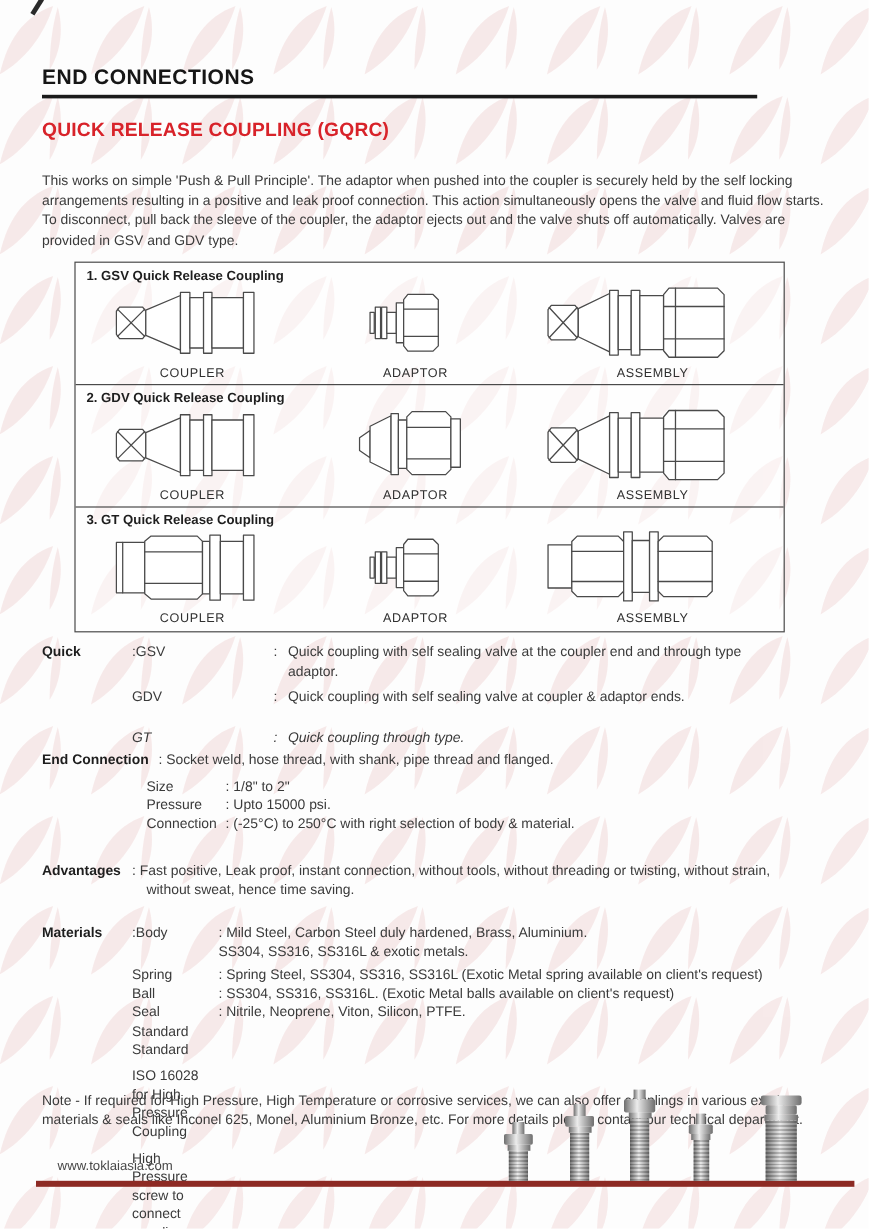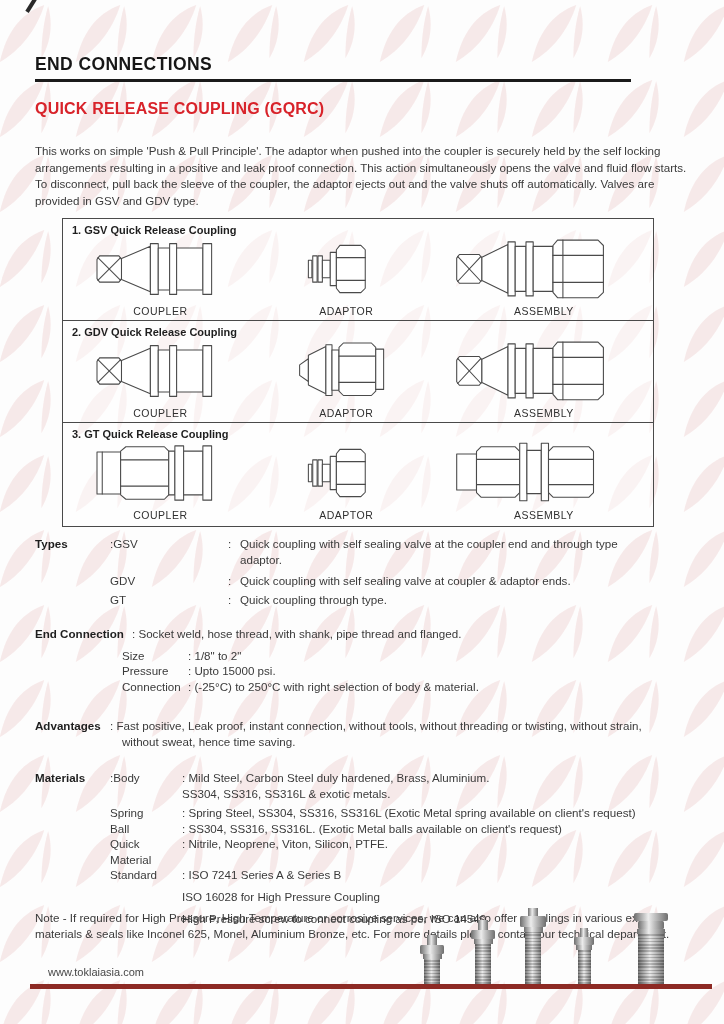--- a/index.html
+++ b/index.html
@@ -29,21 +29,21 @@
   .lineart .ln{fill:none;}
 
   .spec{position:absolute;left:35px;font-size:11.6px;line-height:15.5px;color:#3a3a3a;}
   .b{font-weight:bold;color:#1e1e1e;}
   .g-types{display:grid;grid-template-columns:75px 118px 12px 402px;}
   .g-ec1{display:grid;grid-template-columns:97px 1fr;}
   .g-ec2{display:grid;grid-template-columns:66px 1fr;margin-left:87px;}
   .g-adv{display:grid;grid-template-columns:75px 540px;}
   .g-mat{display:grid;grid-template-columns:75px 72px 1fr;}
   .hang{padding-left:12px;text-indent:-12px;}
-  .mt6{margin-top:6px;} .mt3{margin-top:3px;} .mt25{margin-top:0;} .mt4{margin-top:4px;} .mt65{margin-top:6.5px;}
+  .mt6{margin-top:6px;} .mt3{margin-top:18px;font-style:italic;} .mt25{margin-top:0;} .mt4{margin-top:4px;} .mt65{margin-top:6.5px;}
 
   .note{position:absolute;left:35px;top:910px;width:660px;font-size:11.6px;line-height:15.5px;color:#3a3a3a;}
 
   .footer-url{position:absolute;left:48px;top:966px;font-size:11px;color:#474747;}
   .footer-line{position:absolute;left:30px;top:984px;width:682px;height:4.5px;background:#8d2a24;}
 
   
   .photo{position:absolute;left:412px;top:896px;width:300px;height:90px;z-index:5;}
   .hose{position:absolute;bottom:2px;display:flex;flex-direction:column;align-items:center;}
   .metal{background:linear-gradient(90deg,#6e6e6e,#ececec 42%,#c0c0c0 62%,#6f6f6f);}
@@ -775,21 +775,21 @@
               <line class="ln" x1="105" y1="54" x2="155" y2="54"></line>
             </svg>
             <div class="caption">ASSEMBLY</div>
           </div>
         </div>
       </div>
     </div>
 
     <div class="spec" style="top:536px;width:656px">
       <div class="g-types">
-        <div class="b">Types</div>
+        <div class="b">Quick</div>
         <div>:GSV</div>
         <div>:</div>
         <div>Quick coupling with self sealing valve at the coupler end and through type adaptor.</div>
       </div>
       <div class="g-types mt6">
         <div></div>
         <div>GDV</div>
         <div>:</div>
         <div>Quick coupling with self sealing valve at coupler &amp; adaptor ends.</div>
       </div>
@@ -841,27 +841,26 @@
         <div>Spring</div>
         <div>: Spring Steel, SS304, SS316, SS316L (Exotic Metal spring available on client's request)</div>
       </div>
       <div class="g-mat mt25">
         <div></div>
         <div>Ball</div>
         <div>: SS304, SS316, SS316L. (Exotic Metal balls available on client's request)</div>
       </div>
       <div class="g-mat mt25">
         <div></div>
-        <div>Quick Material</div>
+        <div>Seal Standard</div>
         <div>: Nitrile, Neoprene, Viton, Silicon, PTFE.</div>
       </div>
       <div class="g-mat mt25">
         <div></div>
         <div>Standard</div>
-        <div>: ISO 7241 Series A &amp; Series B</div>
         <div class="mt65"></div>
           <div class="mt65"></div>
         <div class="mt65">ISO 16028 for High Pressure Coupling</div>
         <div class="mt65"></div>
           <div class="mt65"></div>
         <div class="mt65">High Pressure screw to connect coupling as per ISO 14540</div>
       </div>
     </div>
 
     <div class="note">Note - If required for High Pressure, High Temperature or corrosive services, we can also offer couplings in various exotic materials &amp; seals like Inconel 625, Monel, Aluminium Bronze, etc. For more details please contact our technical department.</div>

